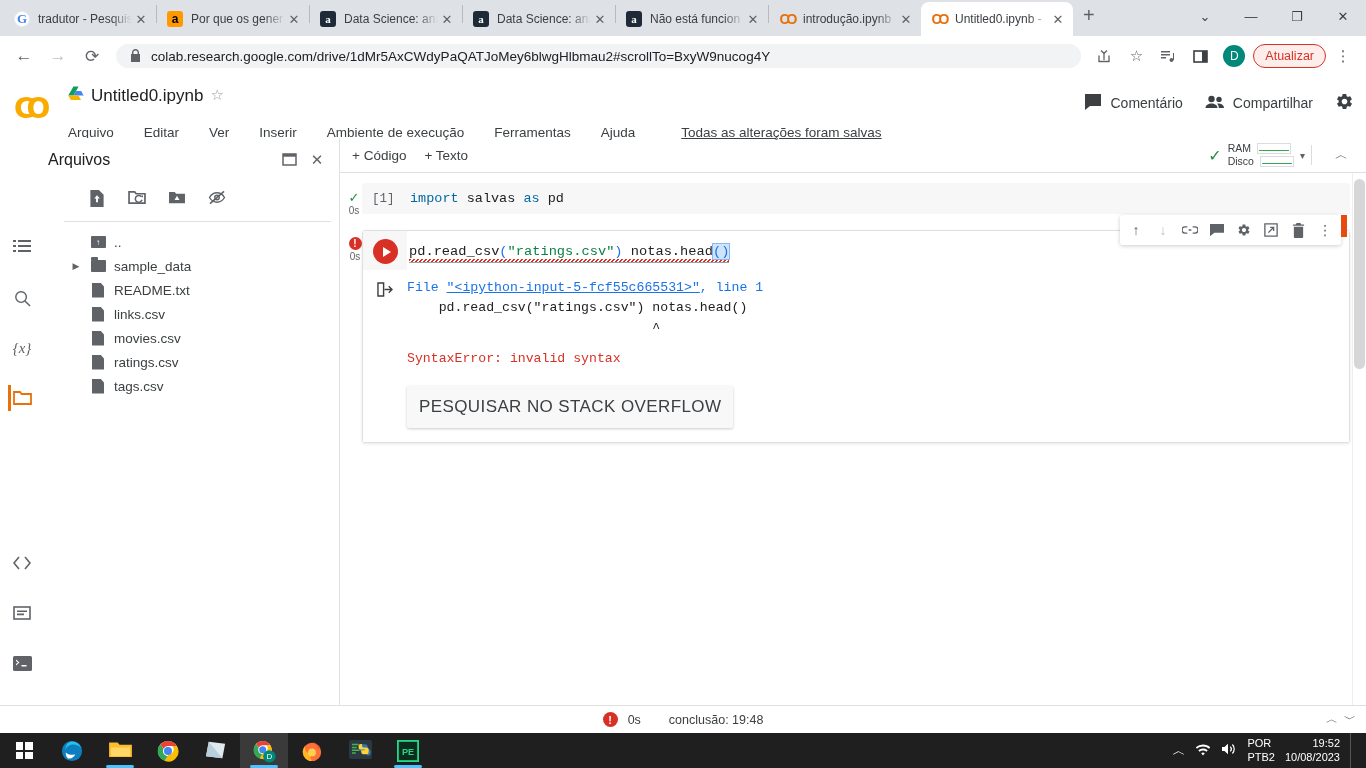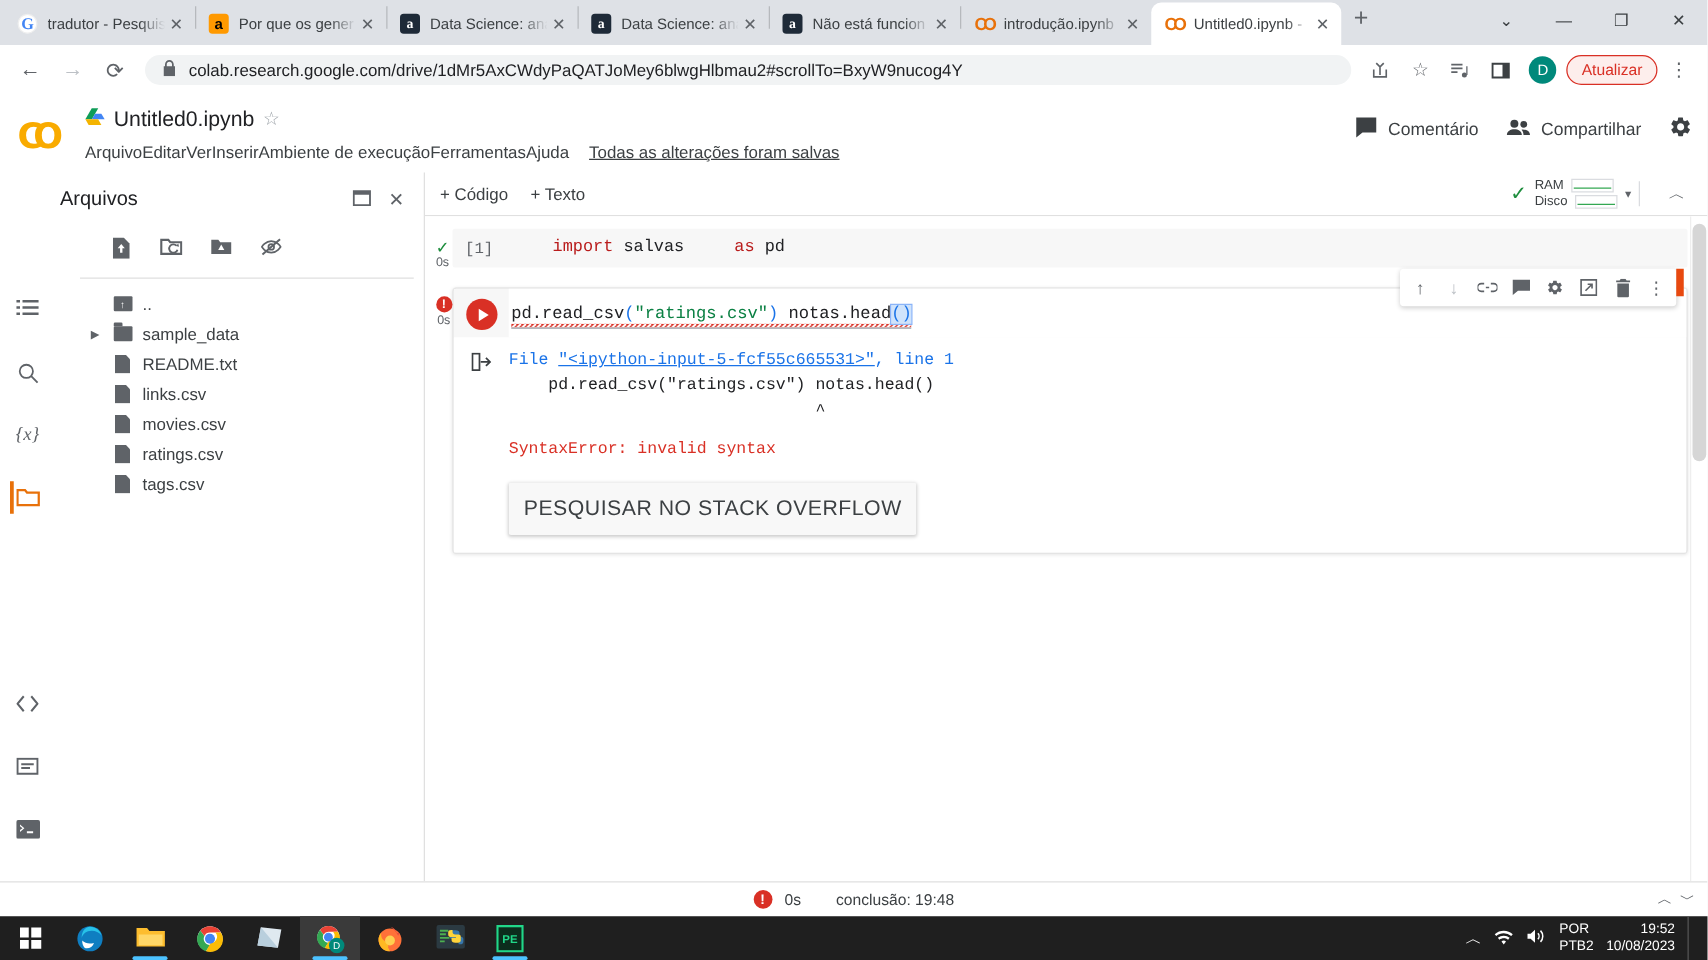--- a/index.html
+++ b/index.html
@@ -100,22 +100,22 @@
   .colab-logo {
     position: absolute; left: 14px; top: 16px;
     font-size: 28px; color: #f9ab00; letter-spacing: -8px;
     font-weight: bold; font-family: "DejaVu Sans", sans-serif;
   }
   .nb-title-row { position: absolute; left: 68px; top: 10px; display: flex;
                   align-items: flex-start; gap: 7px; }
   .drive-ico { width: 16px; height: 15px; }
   .nb-title { font-size: 17px; color: #202124; }
   .star-ico { color: #9aa0a6; font-size: 15px; }
-  .menubar { position: absolute; left: 68px; top: 38px; display: flex;
-             gap: 0; font-size: 13.5px; color: #3c4043; }
+  .menubar { position: absolute; left: 68px; top: 49px; display: flex;
+             gap: 30px; font-size: 13.5px; color: #3c4043; }
   .menubar .saved { text-decoration: underline; color: #3c4043; margin-left: 16px; }
   .head-right { position: absolute; right: 12px; top: 16px; display: flex;
                 align-items: center; gap: 22px; font-size: 14px; color: #3c4043; }
   .head-right .hr-item { display: flex; align-items: center; gap: 8px; }
 
   
   .cellbar {
     position: absolute; left: 340px; right: 0; top: 62px; height: 34px;
     display: flex; align-items: center; padding-left: 12px; gap: 18px;
     font-size: 13.5px; color: #3c4043;
@@ -199,21 +199,21 @@
 
   
   .cell1 { position: relative; margin: 10px 16px 0 22px; }
   .gutter { position: absolute; left: -18px; top: 8px; width: 20px; text-align: center;
             font-size: 10px; color: #5f6368; line-height: 1.1; }
   .gutter .ok { color: #1e8e3e; font-size: 13px; display: block; }
   .code-chip { background: #f7f7f7; border-radius: 2px; padding: 8px 10px;
                display: flex; align-items: center; gap: 14px;
                font-family: "Liberation Mono", monospace; font-size: 13.5px; }
   .exec-count { color: #5f6368; font-size: 12.5px; width: 24px; }
-  .kw { color: #b91c1c; margin-left: 32px; }
+  .kw { color: #0369a1; }
   .tok { color: #202124; }
   .str { color: #0b8043; }
   .builtin { color: #1a73e8; }
 
   
   .cell2 {
     position: relative; margin: 16px 16px 0 22px;
     border: 1px solid #e0e0e0; border-radius: 3px; background: #fff;
     box-shadow: 0 1px 3px rgba(0,0,0,.10);
   }

